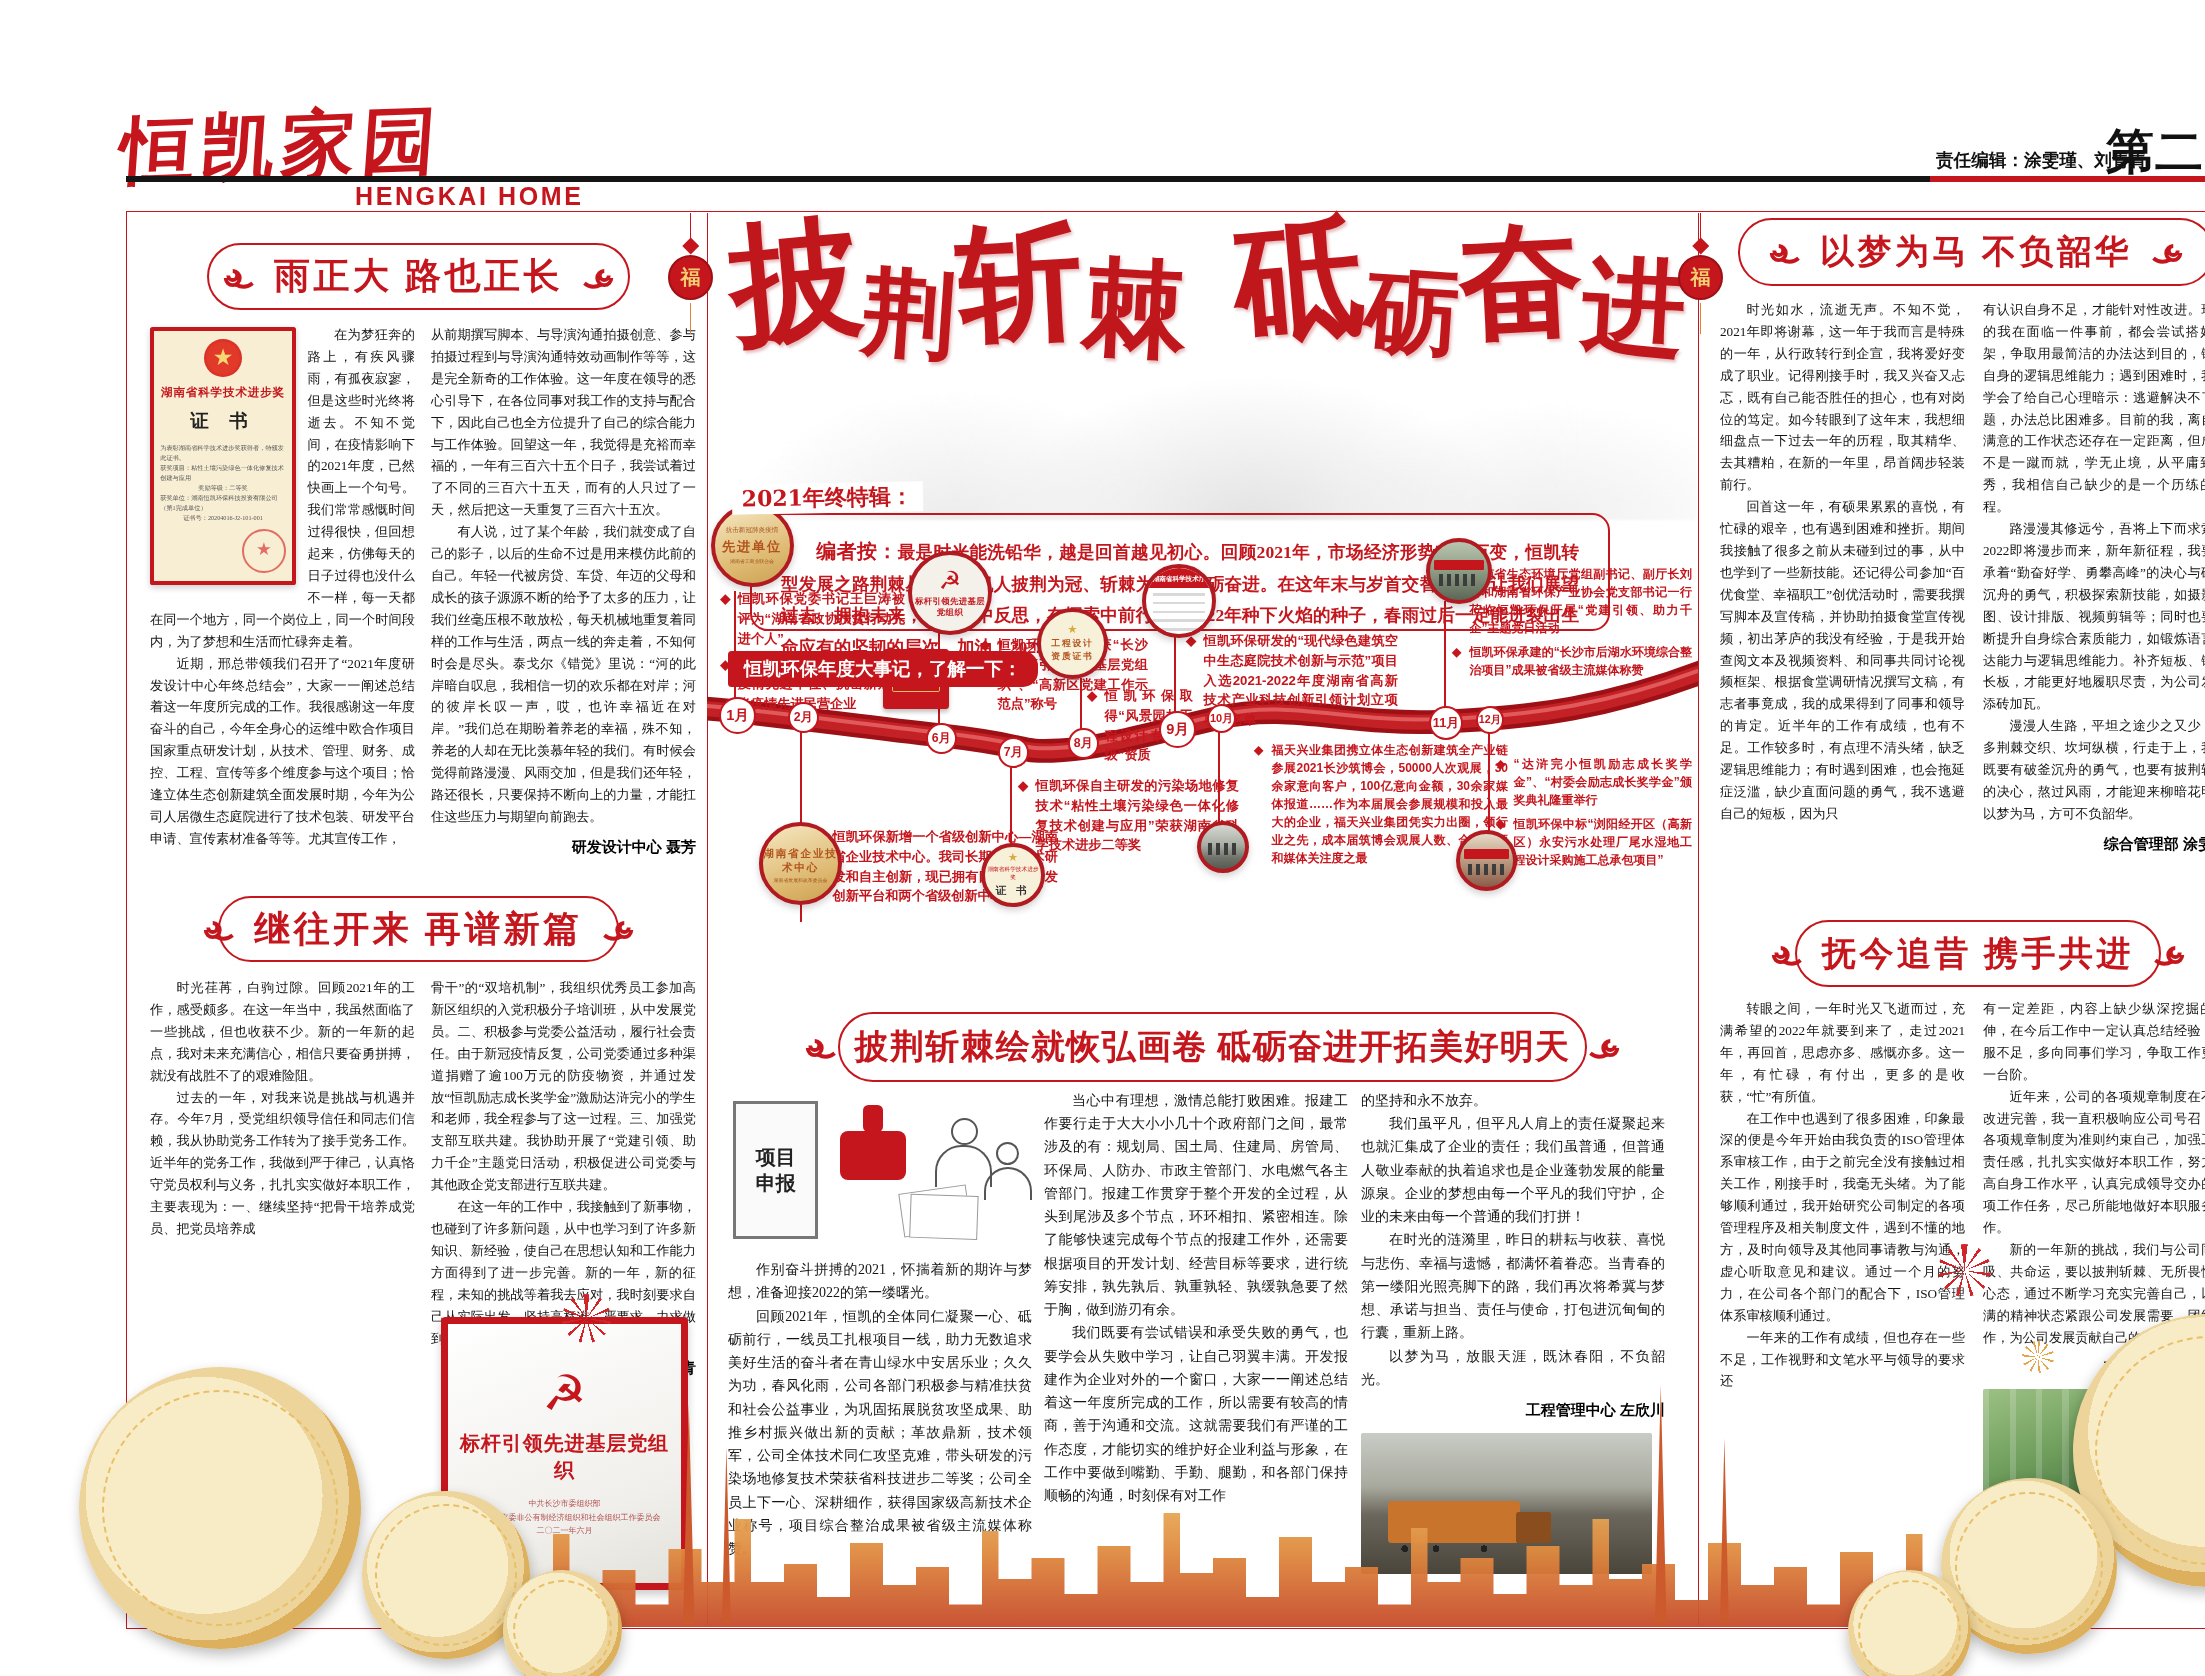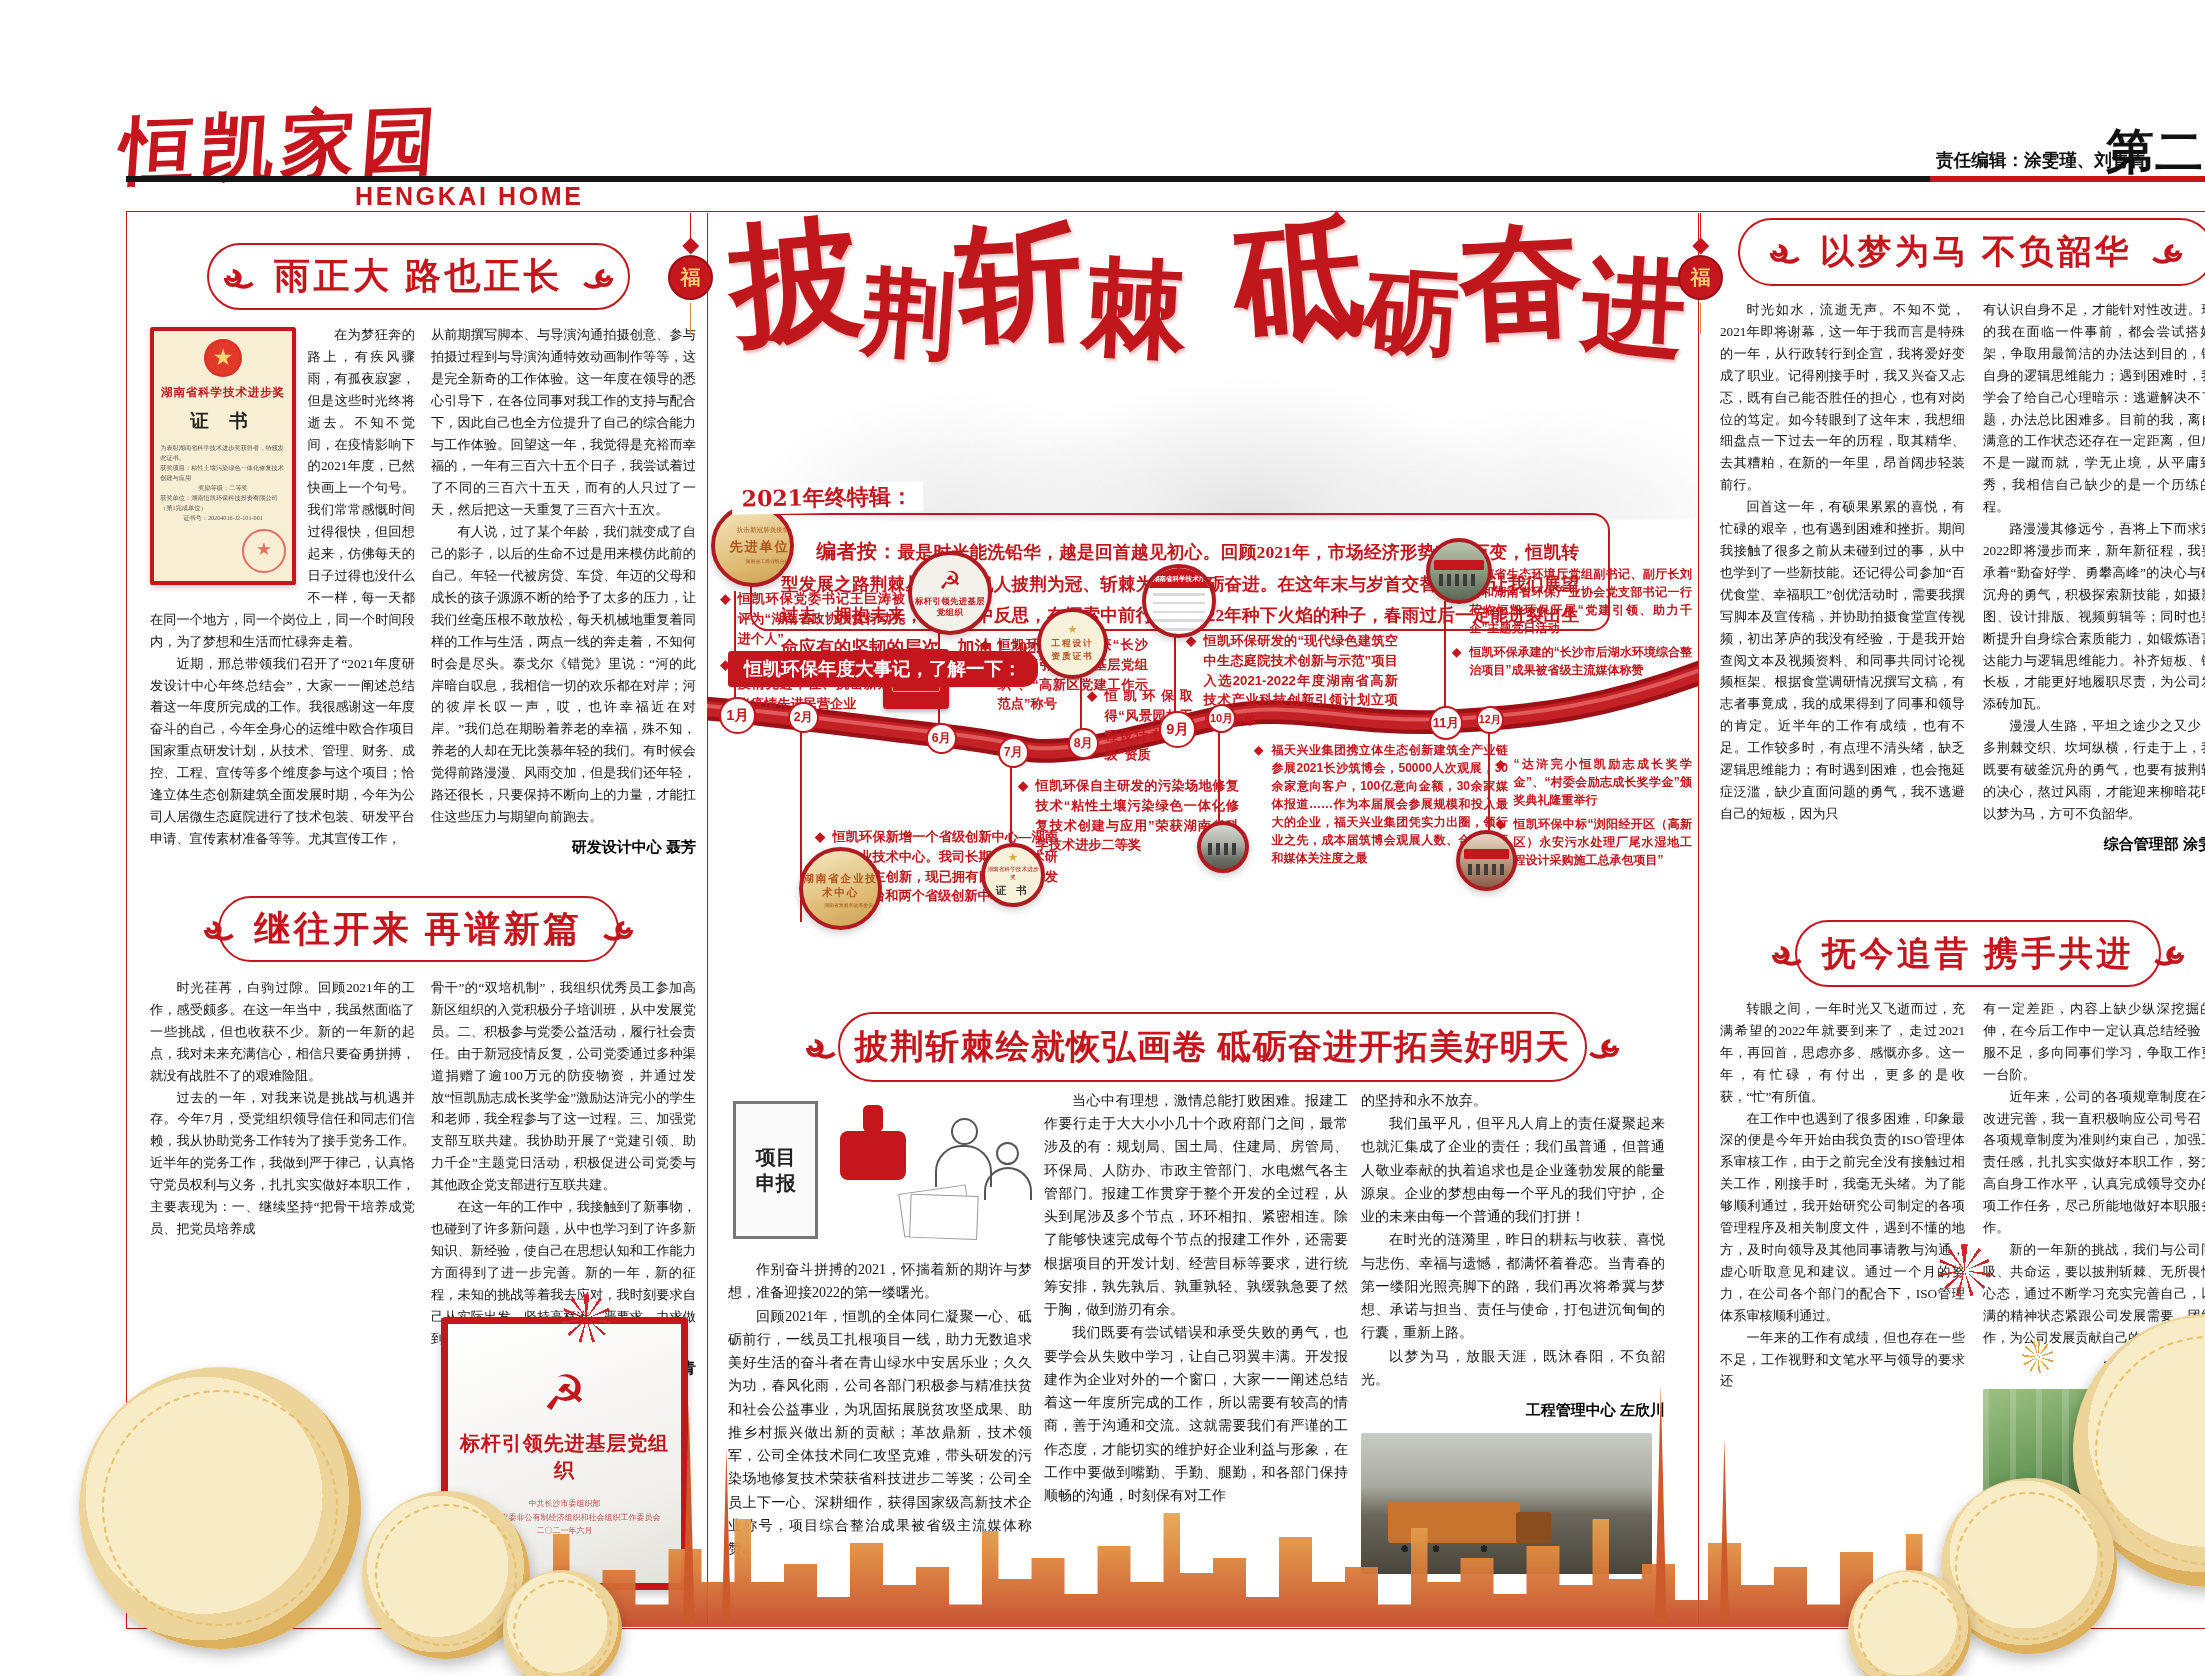--- a/index.html
+++ b/index.html
@@ -72,21 +72,21 @@
       font-weight:900;font-family:"Liberation Sans",sans-serif;display:flex;align-items:center;justify-content:center;z-index:4;}
   .stem{position:absolute;width:1.8px;background:#c5161d;z-index:2;}
   .tl-card{position:absolute;z-index:3;}
   .tl-ev{position:relative;color:#c5161d;font-weight:bold;font-family:"Liberation Sans",sans-serif;
       font-size:13.2px;line-height:1.5;text-align:justify;padding-left:17.6px;margin-bottom:6.2px;}
   .tl-ev::before{content:"◆";position:absolute;left:0;top:0;}
   .sm .tl-ev{font-size:12px;}
   .med{position:absolute;border-radius:50%;border:4.4px solid #b01a20;overflow:hidden;z-index:3;
       display:flex;flex-direction:column;align-items:center;justify-content:center;text-align:center;
       box-shadow:0 3.5px 7px rgba(0,0,0,.18);box-sizing:border-box;background:#fff;}
-  .med-gold{background:linear-gradient(160deg,#f6e8c2,#dcb66c 70%,#caa055);align-items:flex-end;}
+  .med-gold{background:linear-gradient(160deg,#f6e8c2,#dcb66c 70%,#caa055);}
   .mg1{font-size:6.6px;color:#a4541d;}
   .mg2{font-size:13.2px;font-weight:900;color:#b3531e;letter-spacing:1.8px;margin:2.6px 0;}
   .mg3{font-size:4.9px;color:#a4541d;}
   .med3{background:#f4f1ea;}
   .med3 .pe{color:#c5161d;font-size:25px;line-height:1;}
   .med3 .mt{color:#c5161d;font-size:8.4px;font-weight:bold;margin-top:3.5px;letter-spacing:0.4px;}
   .med-cert{background:#f8f1da;}
   .med-cert .st{color:#d8a93c;font-size:11.5px;line-height:1;}
   .mc1{font-size:5.7px;color:#c5161d;margin-top:2.6px;}
   .mc2{font-size:10.6px;color:#333;letter-spacing:3.5px;font-weight:bold;margin-top:1.8px;}
@@ -325,21 +325,21 @@
     <div class="tl-card sm" style="left:789px;top:270px;width:196px;">
       <div class="tl-ev">“达浒完小恒凯励志成长奖学金”、“村委会励志成长奖学金”颁奖典礼隆重举行</div>
       <div class="tl-ev">恒凯环保中标“浏阳经开区（高新区）永安污水处理厂尾水湿地工程设计采购施工总承包项目”</div>
     </div>
 
     <div class="med med-gold" style="left:3.5px;top:18.5px;width:83px;height:83px;">
       <div class="mg1">抗击新冠肺炎疫情</div>
       <div class="mg2">先进单位</div>
       <div class="mg3">湖南省工商业联合会</div>
     </div>
-    <div class="med med-gold" style="left:52px;top:362px;width:83px;height:83px;margin-left:40px;">
+    <div class="med med-gold" style="left:52px;top:337px;width:83px;height:83px;">
       <div class="mg2" style="font-size:10.6px;">湖南省企业技术中心</div>
       <div class="mg3">湖南省发展和改革委员会</div>
     </div>
     <div class="med med3" style="left:201px;top:66px;width:84px;height:84px;">
       <div class="pe">☭</div>
       <div class="mt">标杆引领先进基层党组织</div>
     </div>
     <div class="redbook" style="left:176px;top:164px;width:66px;height:60px;">
         <div class="in"></div>
       </div>

